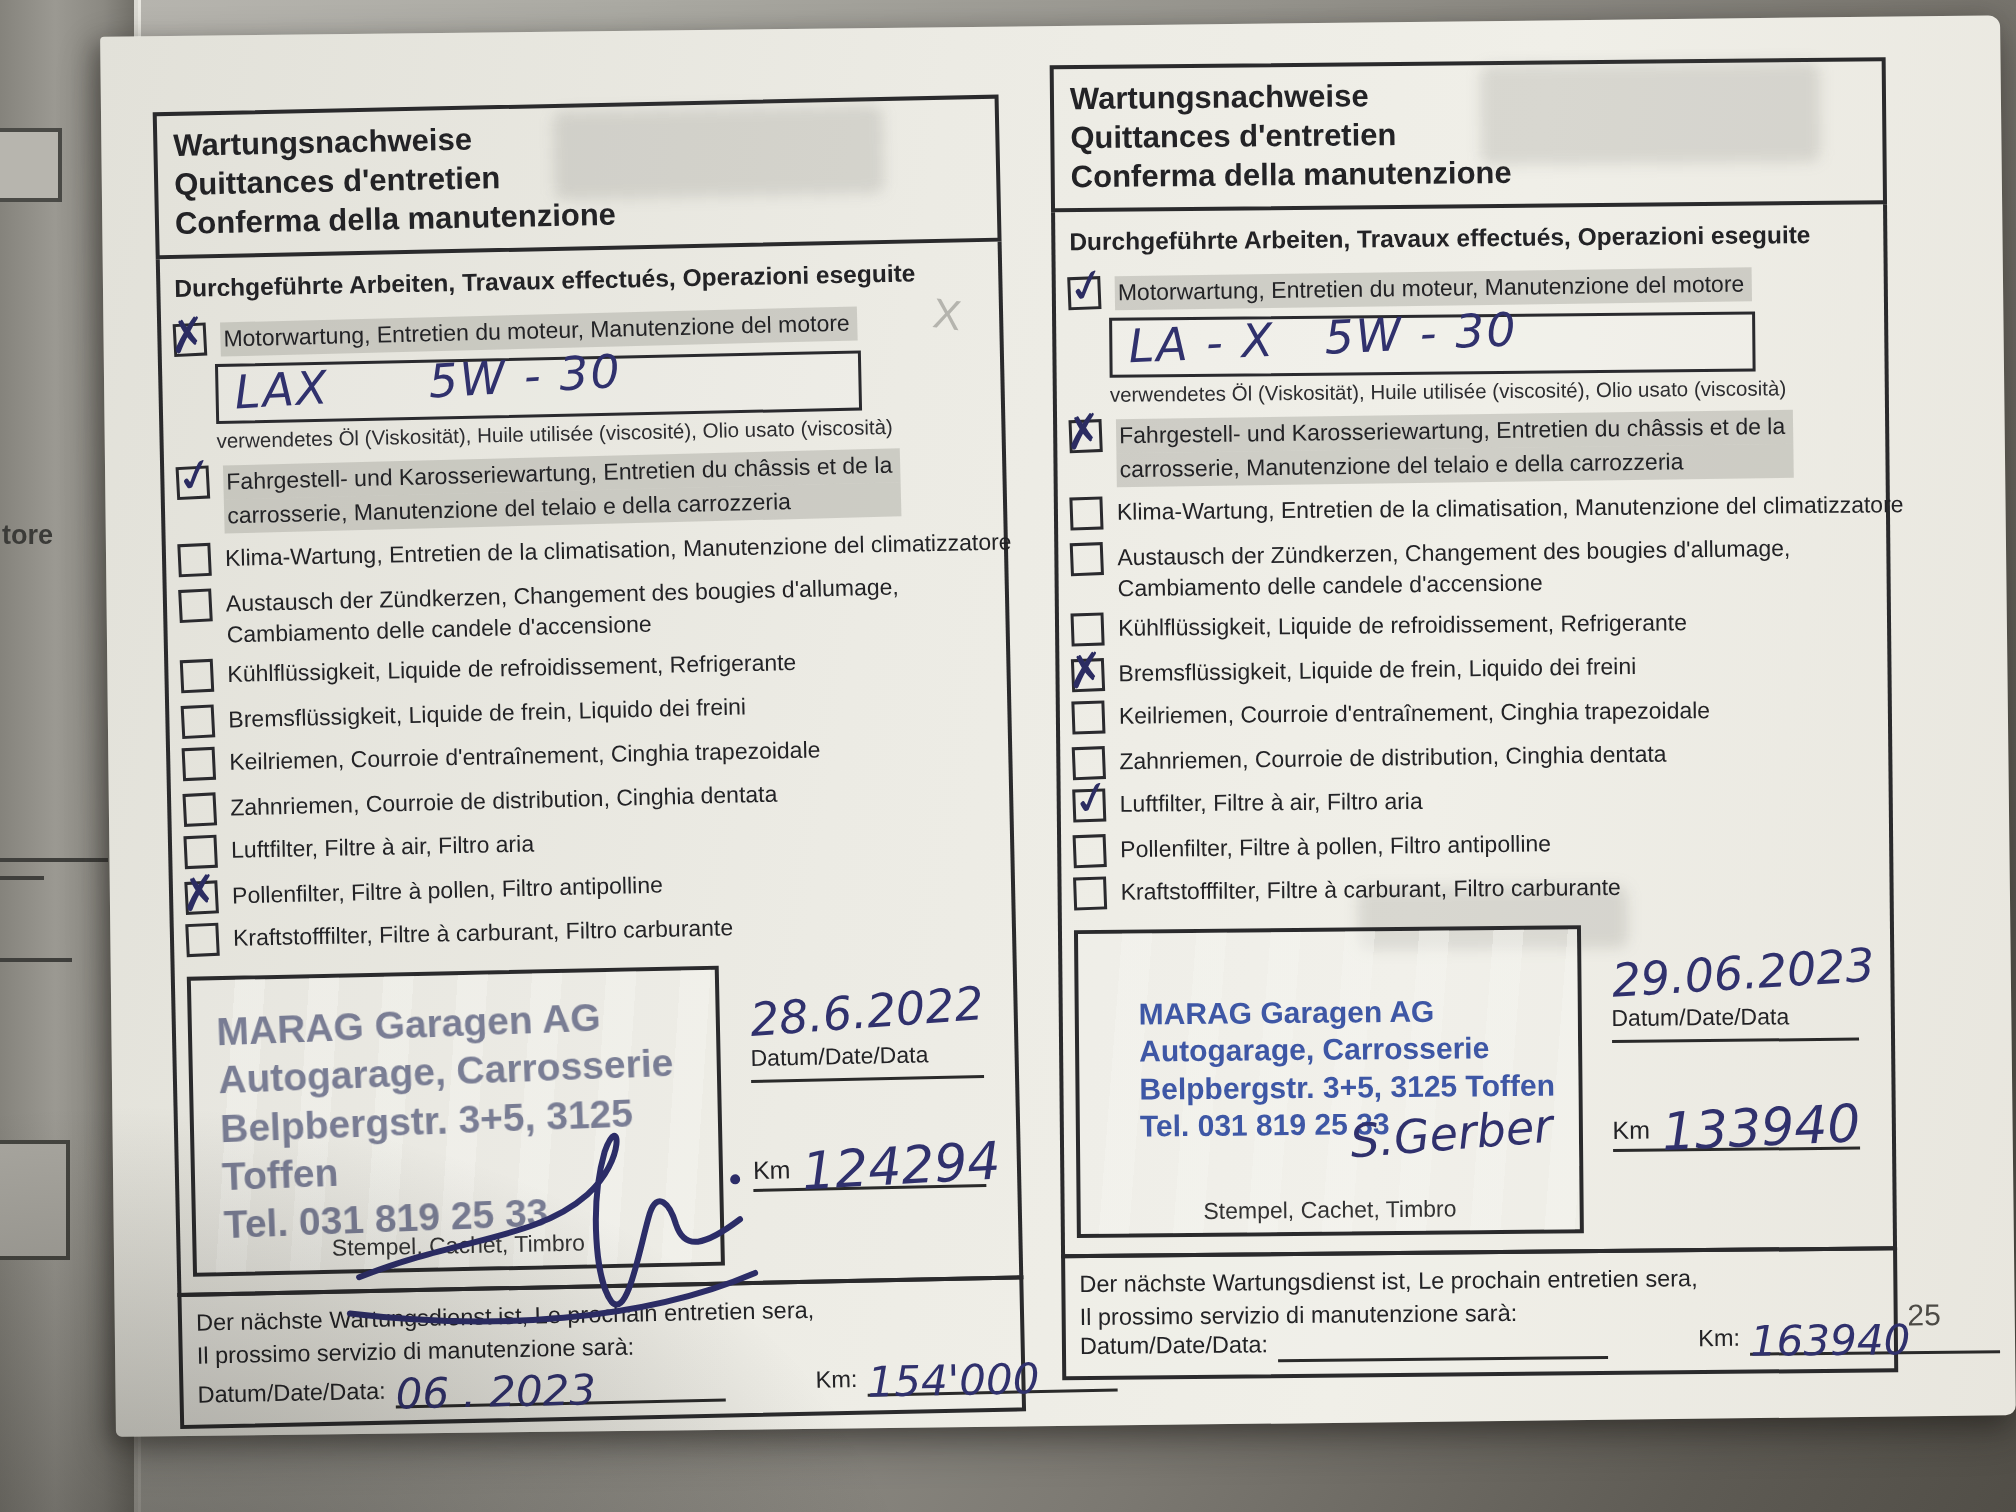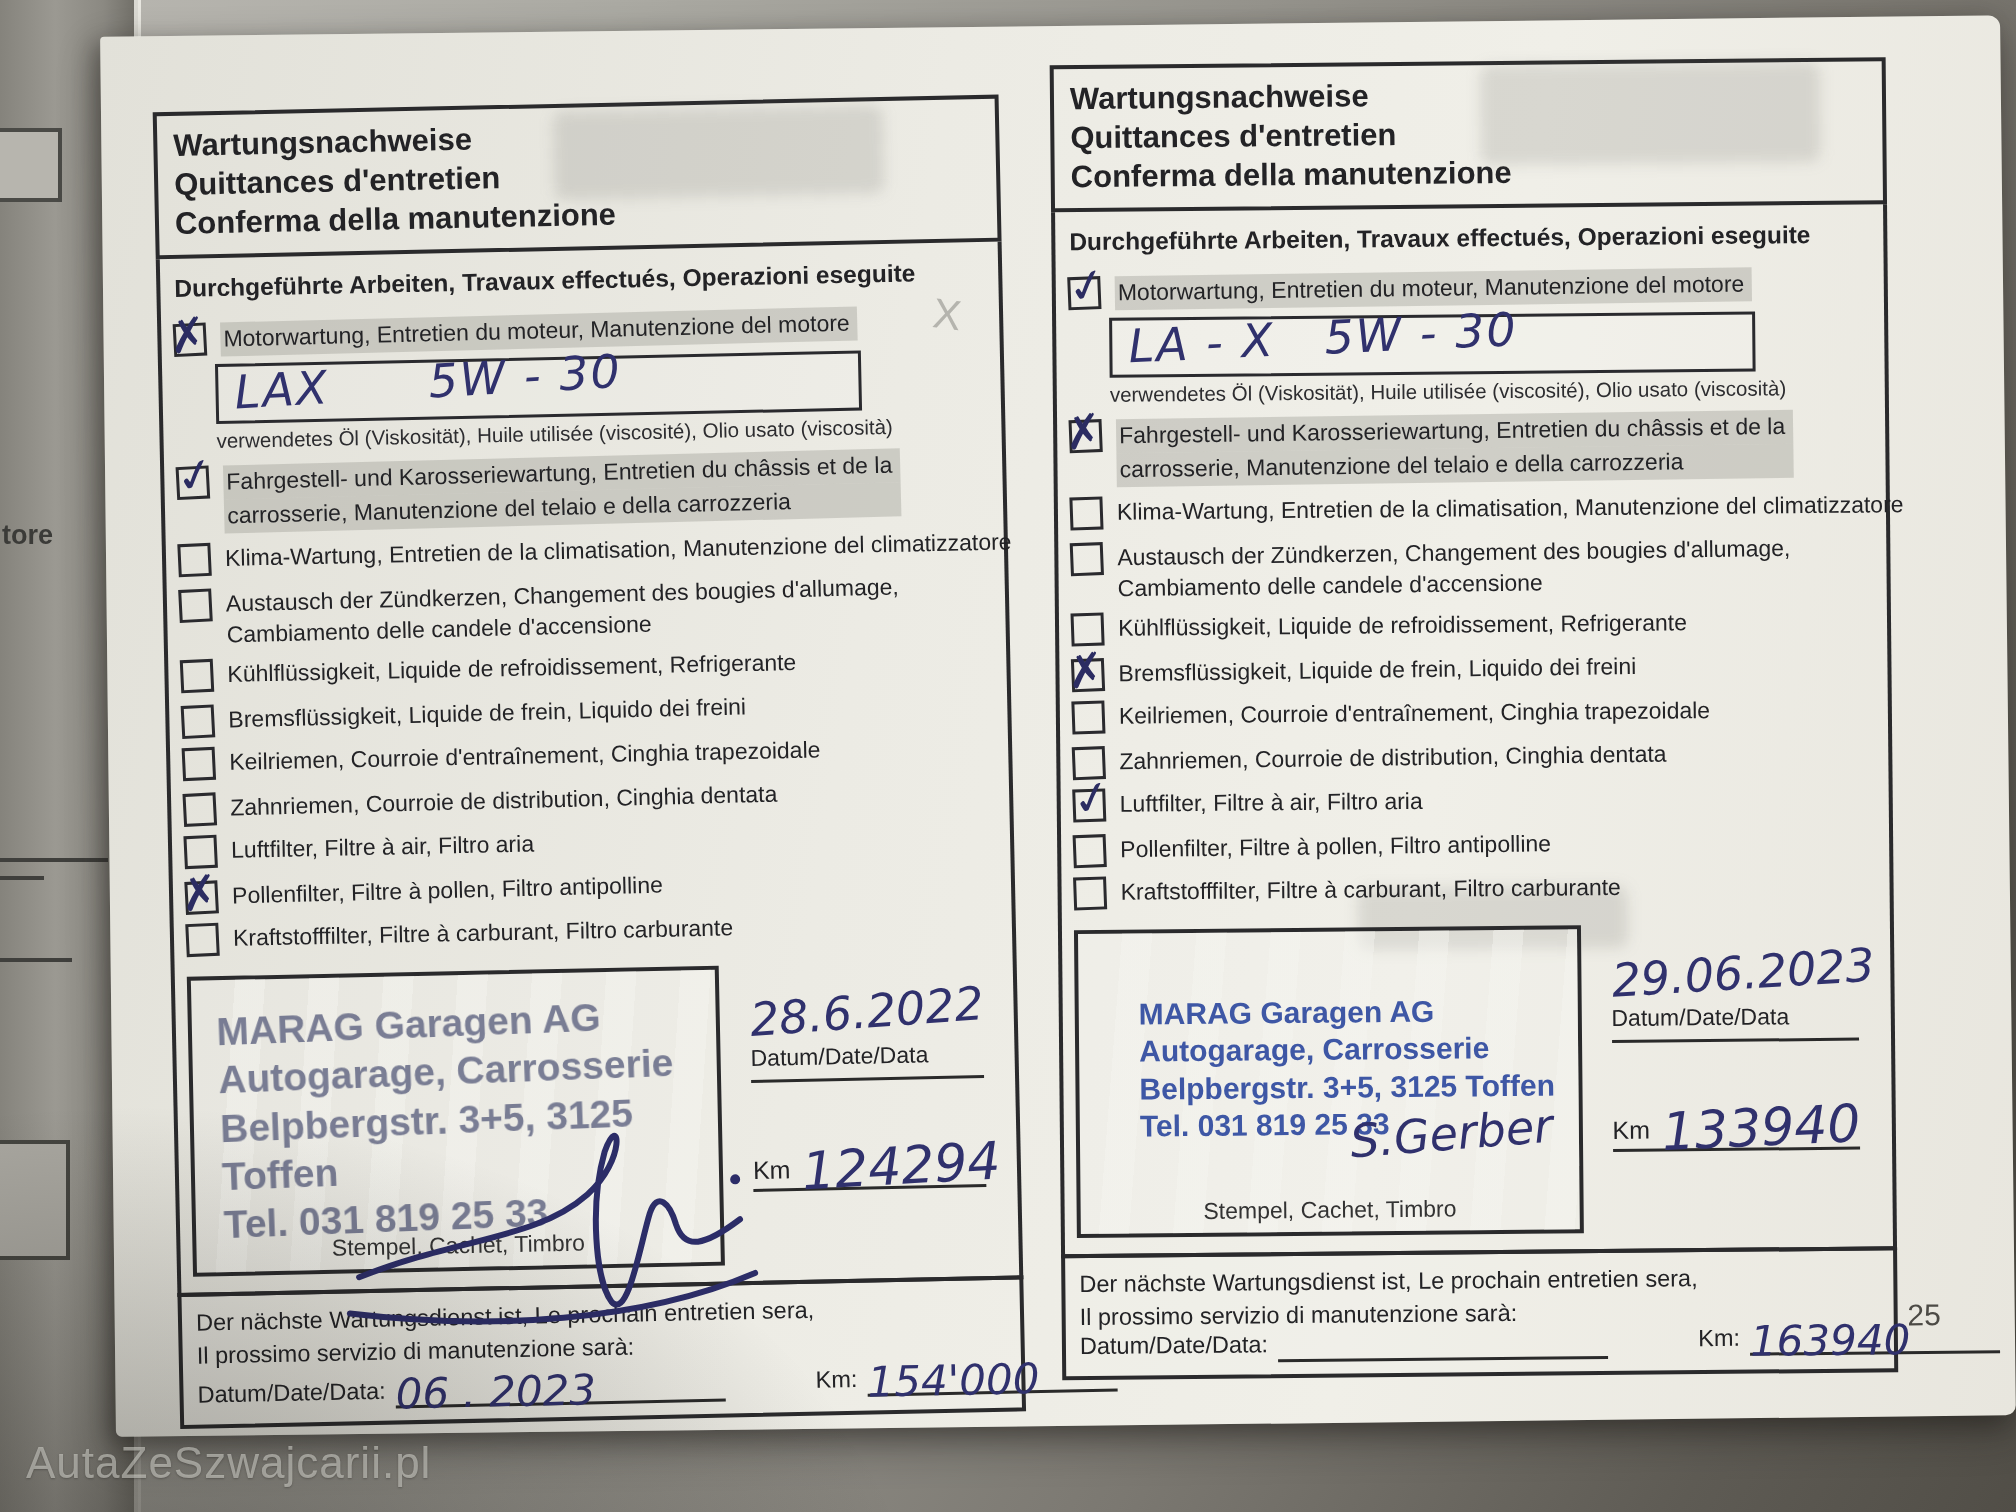--- a/index.html
+++ b/index.html
@@ -360,14 +360,13 @@
         <div class="nright">
           <span class="nlabel">Km:</span>
           <span class="uline km-u"><span class="hw hw-next">163940</span></span>
         </div>
       </div>
     </div>
 
     <div class="pagenum">25</div>
   </div>
 
-  <div class="watermark">AutaZeSzwajcarii.pl</div>
 </div>
 
 </body></html>

